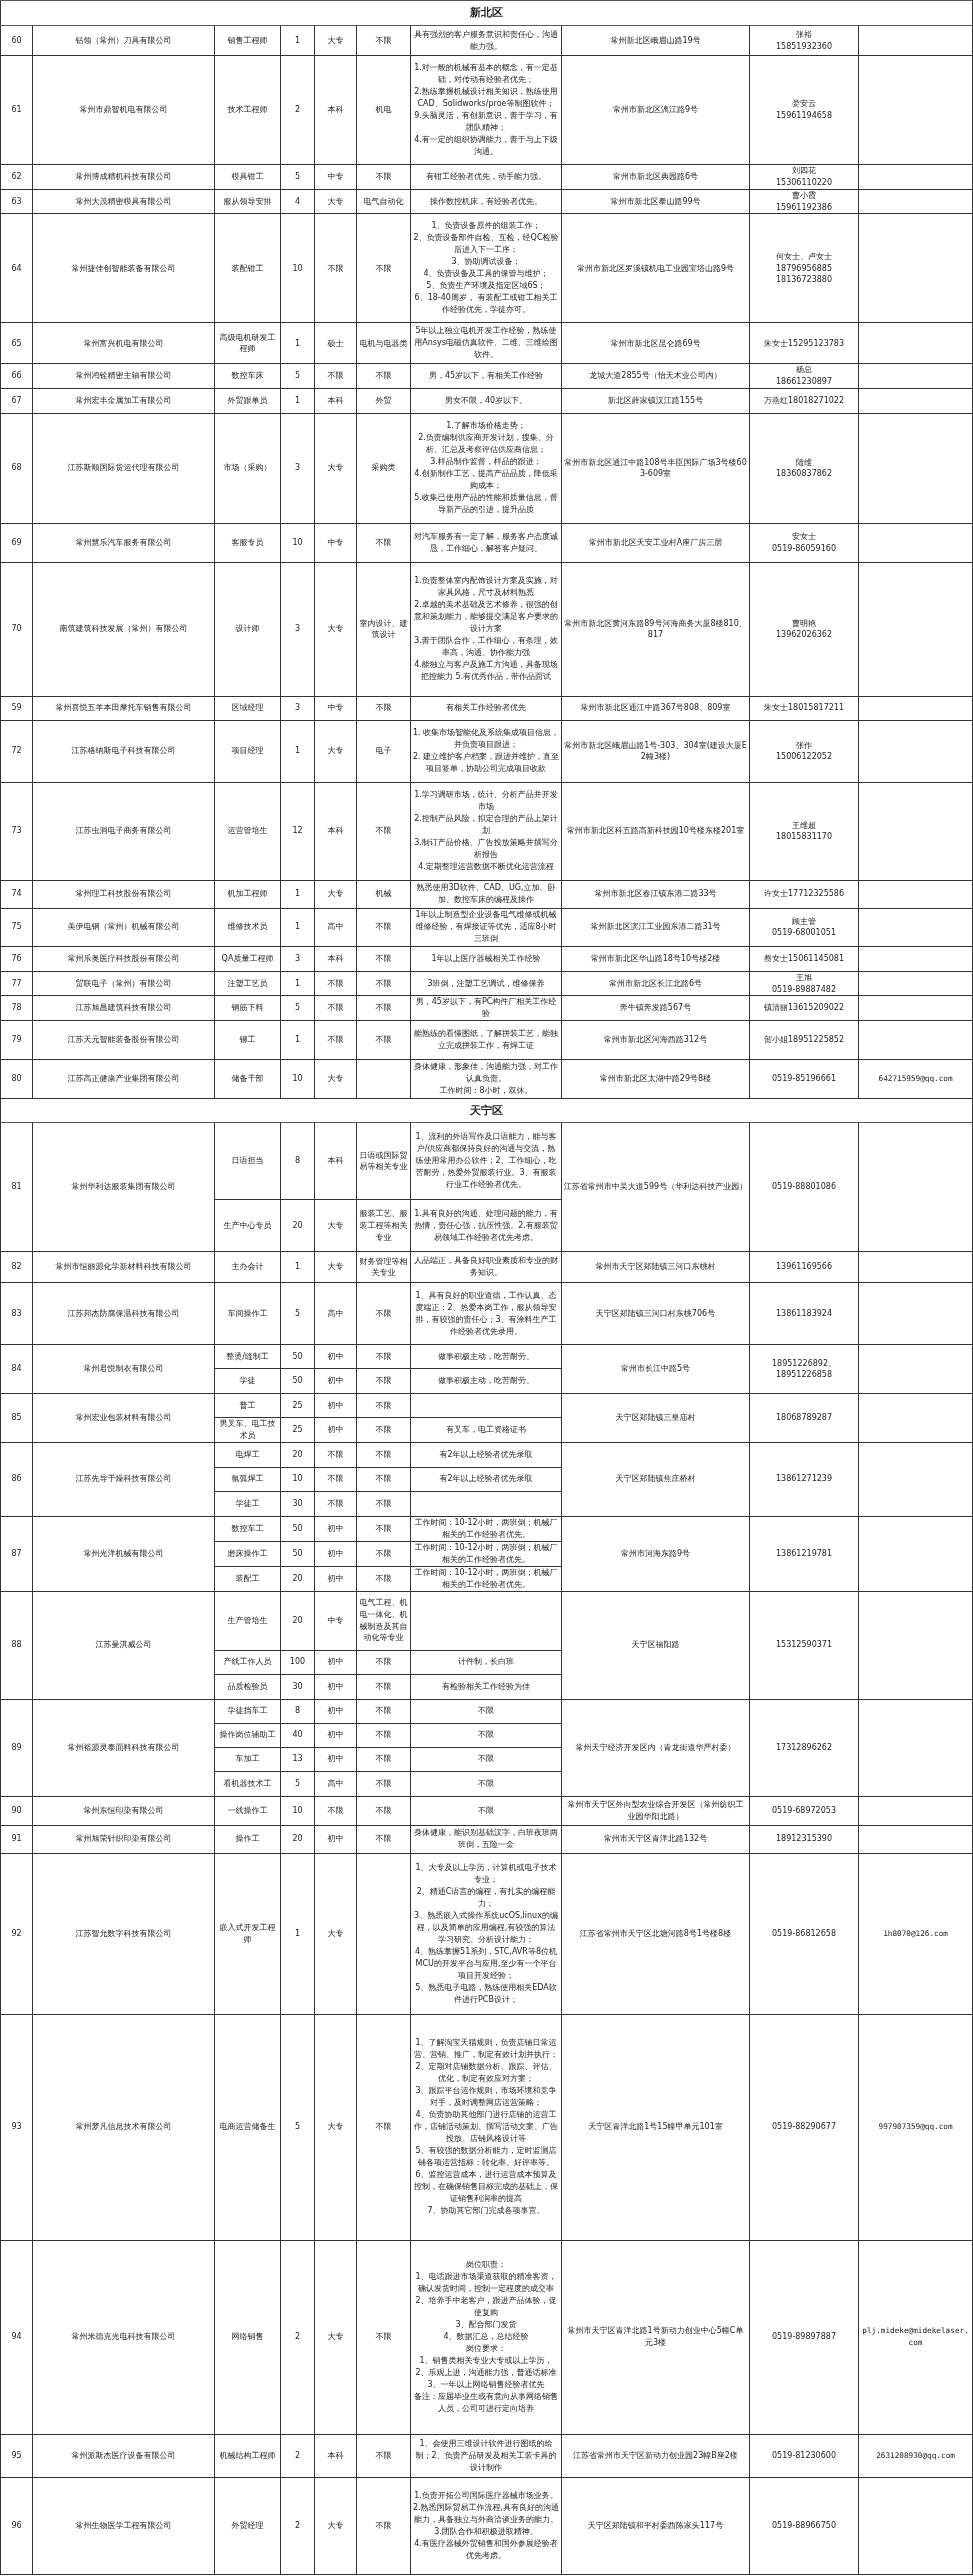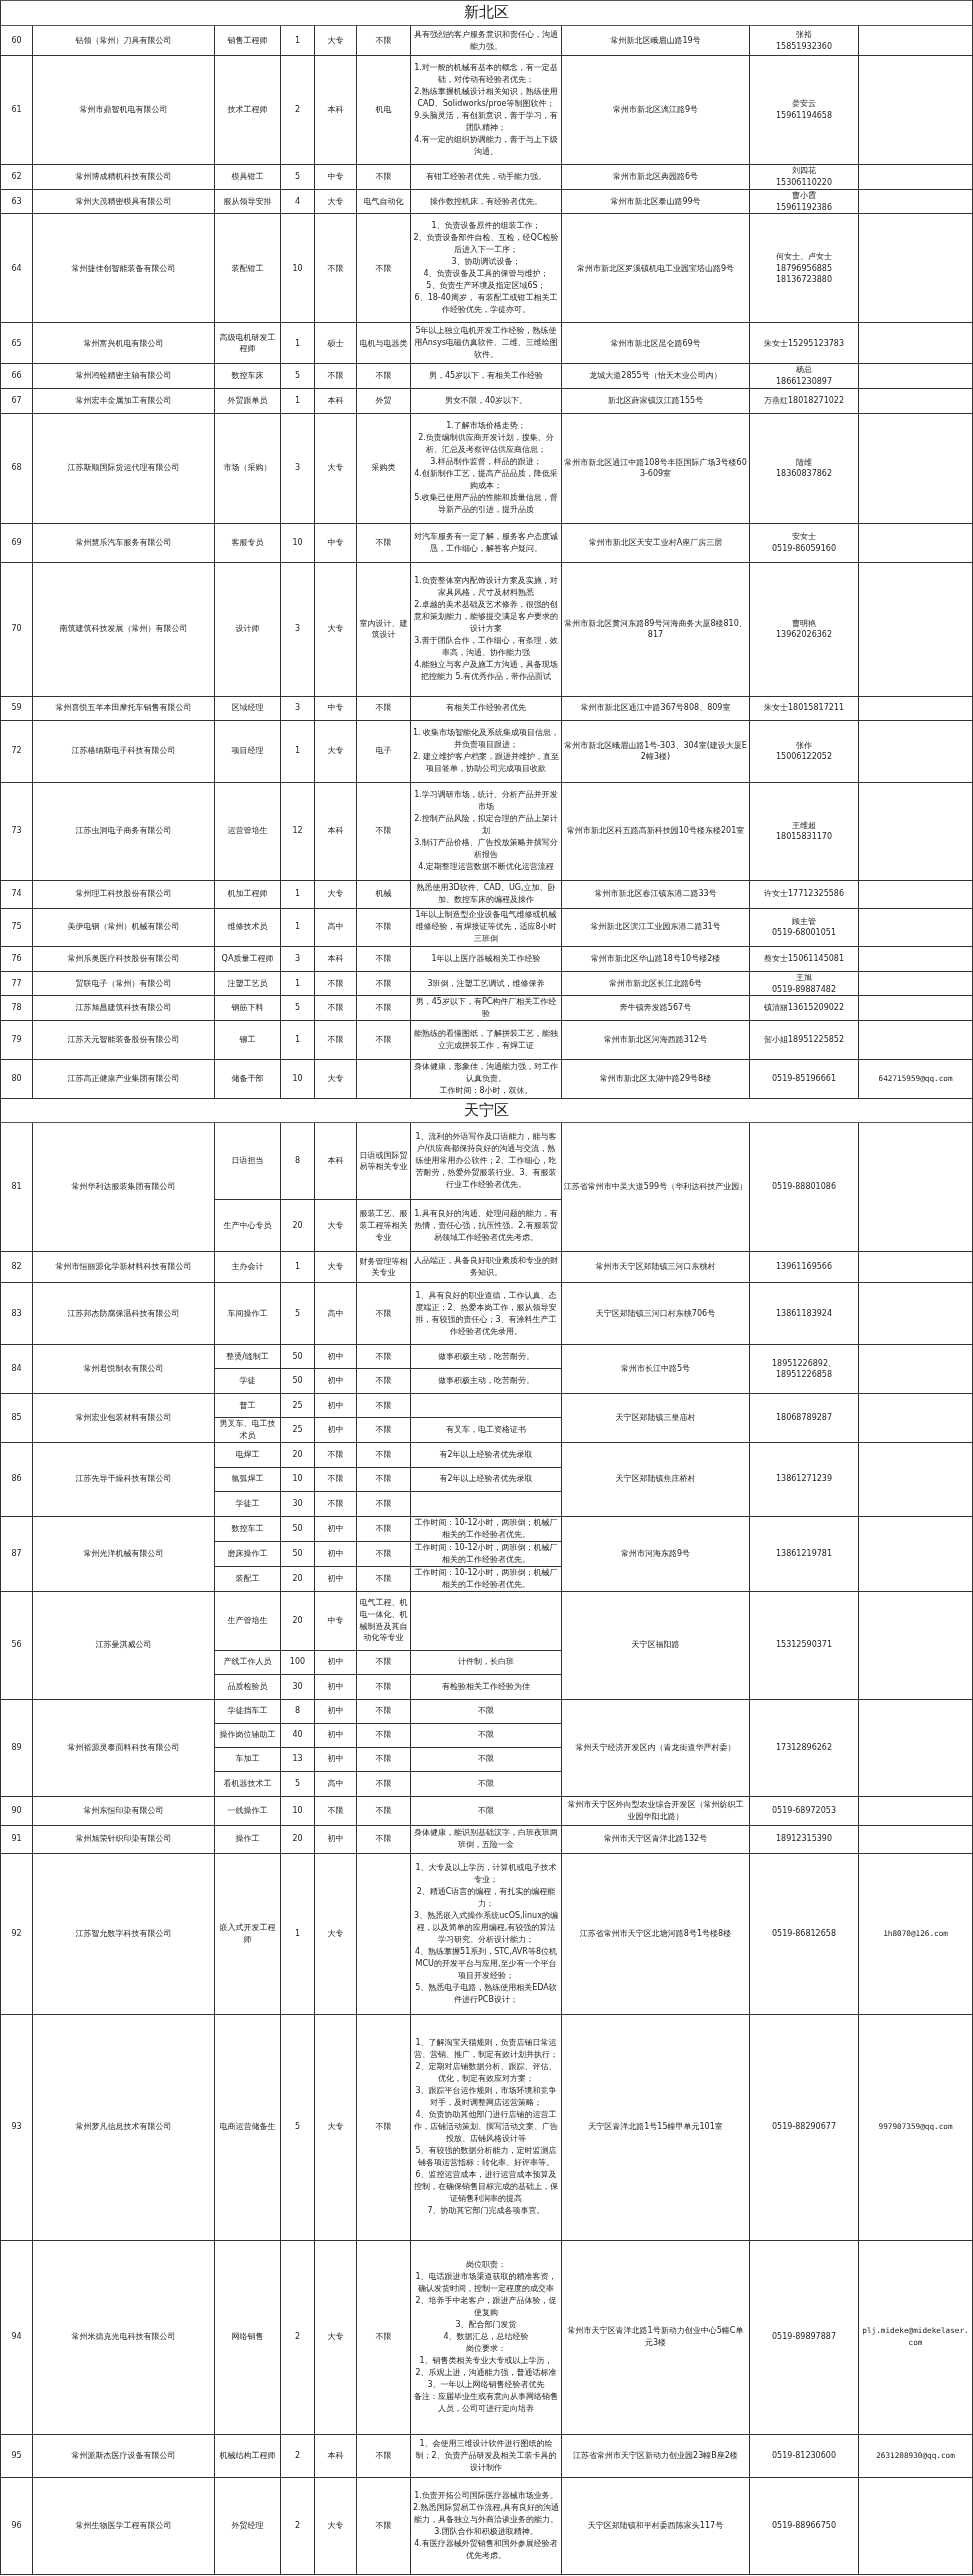--- a/index.html
+++ b/index.html
@@ -1,20 +1,20 @@
 <!DOCTYPE html>
 <html style="font-size:14.4px"><head>
 <meta charset="utf-8">
 <style>
   html,body{margin:0;padding:0;background:#fff;}
   body{width:973px;height:2576px;overflow:hidden;font-family:"DejaVu Sans","Liberation Sans",sans-serif;color:#222;}
   table{border-collapse:collapse;table-layout:fixed;width:973px;}
   td{border:0.9px solid #333;padding:0 1.8px;font-size:8px;line-height:11.7px;text-align:center;vertical-align:middle;overflow:hidden;word-break:break-all;}
   td.req{text-align:center;vertical-align:middle;padding:0 1.8px;font-size:8px;line-height:12px;}
-  td.section{font-weight:normal;font-size:15px;border-top:1.8px solid #555;border-bottom:1.8px solid #555;}
+  td.section{font-weight:bold;font-size:11px;border-top:1.8px solid #555;border-bottom:1.8px solid #555;}
   td.email{font-family:"DejaVu Sans Mono","Liberation Mono",monospace;font-size:7.7px;text-align:center;}
   tr.thick td{border-top:1.8px solid #777;}
   .pre{white-space:pre-line;}
 </style>
 </head>
 <body>
 
 <table>
   <colgroup>
     <col style="width:32px">
@@ -449,21 +449,21 @@
         <td class="req pre">工作时间：10-12小时，两班倒；机械厂相关的工作经验者优先。</td>
       </tr>
       <tr style="height: 24px;">
         <td>装配工</td>
         <td>20</td>
         <td>初中</td>
         <td>不限</td>
         <td class="req pre">工作时间：10-12小时，两班倒；机械厂相关的工作经验者优先。</td>
       </tr>
       <tr style="height: 59px;">
-        <td rowspan="3">56</td>
+        <td rowspan="3">88</td>
         <td rowspan="3">江苏曼淇威公司</td>
         <td>生产管培生</td>
         <td>20</td>
         <td>中专</td>
         <td>电气工程、机电一体化、机械制造及其自动化等专业</td>
         <td class="req pre"></td>
         <td rowspan="3">天宁区福阳路</td>
         <td class="pre" rowspan="3">15312590371</td>
         <td class="email" rowspan="3"></td>
       </tr>

